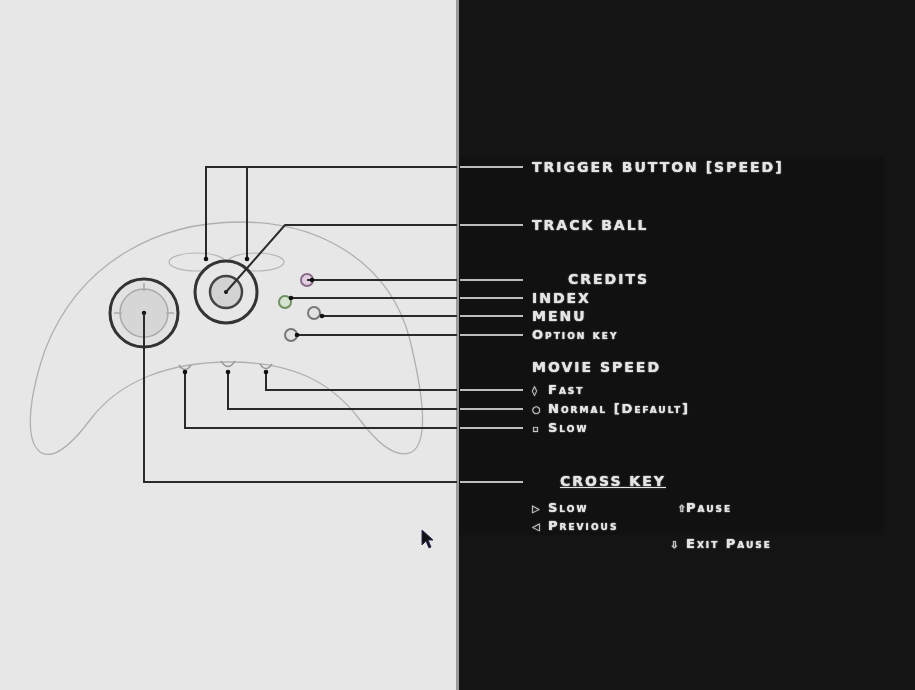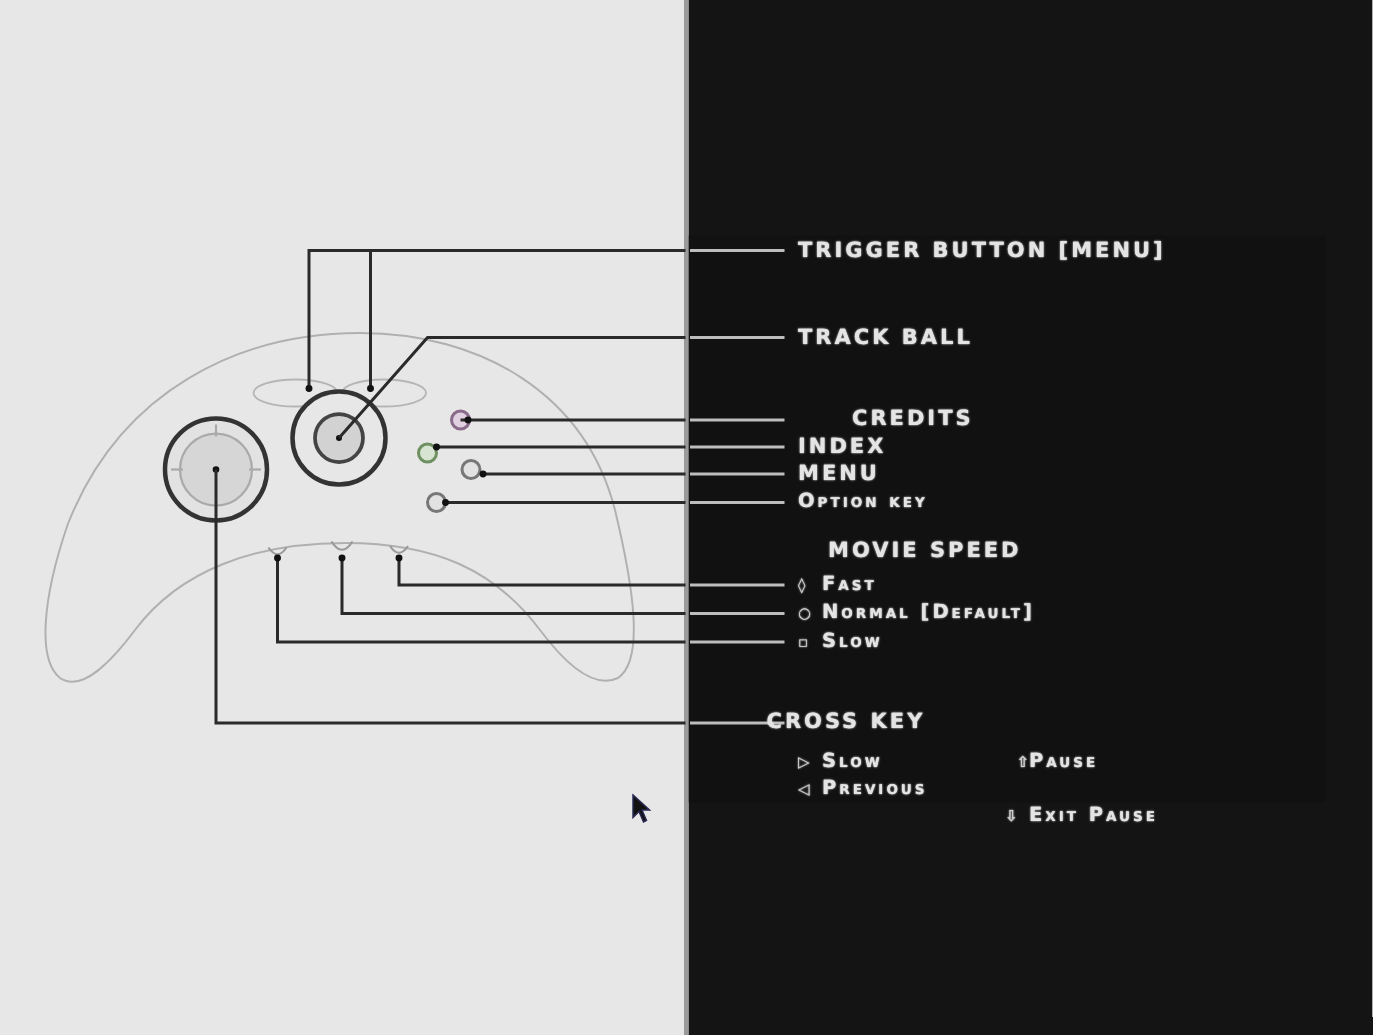--- a/index.html
+++ b/index.html
@@ -86,39 +86,39 @@
     <line x1="460" y1="298" x2="523" y2="298"></line>
     <line x1="460" y1="316" x2="523" y2="316"></line>
     <line x1="460" y1="335" x2="523" y2="335"></line>
     <line x1="460" y1="390" x2="523" y2="390"></line>
     <line x1="460" y1="409" x2="523" y2="409"></line>
     <line x1="460" y1="428" x2="523" y2="428"></line>
     <line x1="460" y1="482" x2="523" y2="482"></line>
   </g>
 </svg>
 
-<div class="label lbl-big" style="left:532px; top:160px;">TRIGGER BUTTON [MENU]</div>
+<div class="label lbl-big" style="left:532px; top:160px;">TRIGGER BUTTON [SPEED]</div>
 <div class="label lbl-big" style="left:532px; top:218px;">TRACK BALL</div>
 <div class="label lbl-big" style="left:532px; top:272px;margin-left:36px;">CREDITS</div>
 <div class="label lbl-big" style="left:532px; top:291px;text-align:right;">INDEX</div>
 <div class="label lbl-big" style="left:532px; top:309px;">MENU</div>
 <div class="label lbl-sm" style="left:532px; top:328px;">Option key</div>
 
-<div class="label lbl-big" style="left:532px; top:360px;margin-left:20px;">MOVIE SPEED</div>
+<div class="label lbl-big" style="left:532px; top:360px;">MOVIE SPEED</div>
 <div class="label lbl-sm" style="left:532px; top:383px;">
   <span class="glyph">◊</span><span>Fast</span>
 </div>
 <div class="label lbl-sm" style="left:532px; top:402px;">
   <span class="glyph">○</span><span>Normal [Default]</span>
 </div>
 <div class="label lbl-sm" style="left:532px; top:421px;">
   <span class="glyph">▫</span><span>Slow</span>
 </div>
 
-<div class="label lbl-big" style="left:511px; top:474px;">CROSS KEY</div>
+<div class="label lbl-big" style="left:560px; top:474px;text-decoration:underline;">CROSS KEY</div>
 <div class="label lbl-sm" style="left:532px; top:501px;">
   <span class="glyph">▷</span><span>Slow</span>
 </div>
 <div class="label lbl-sm" style="left:532px; top:519px;">
   <span class="glyph">◁</span><span>Previous</span>
 </div>
 <div class="label lbl-sm" style="left:670px; top:501px;text-align:right;">
   <span class="glyph">⇧</span><span>Pause</span>
 </div>
 <div class="label lbl-sm" style="left:670px; top:537px;">

